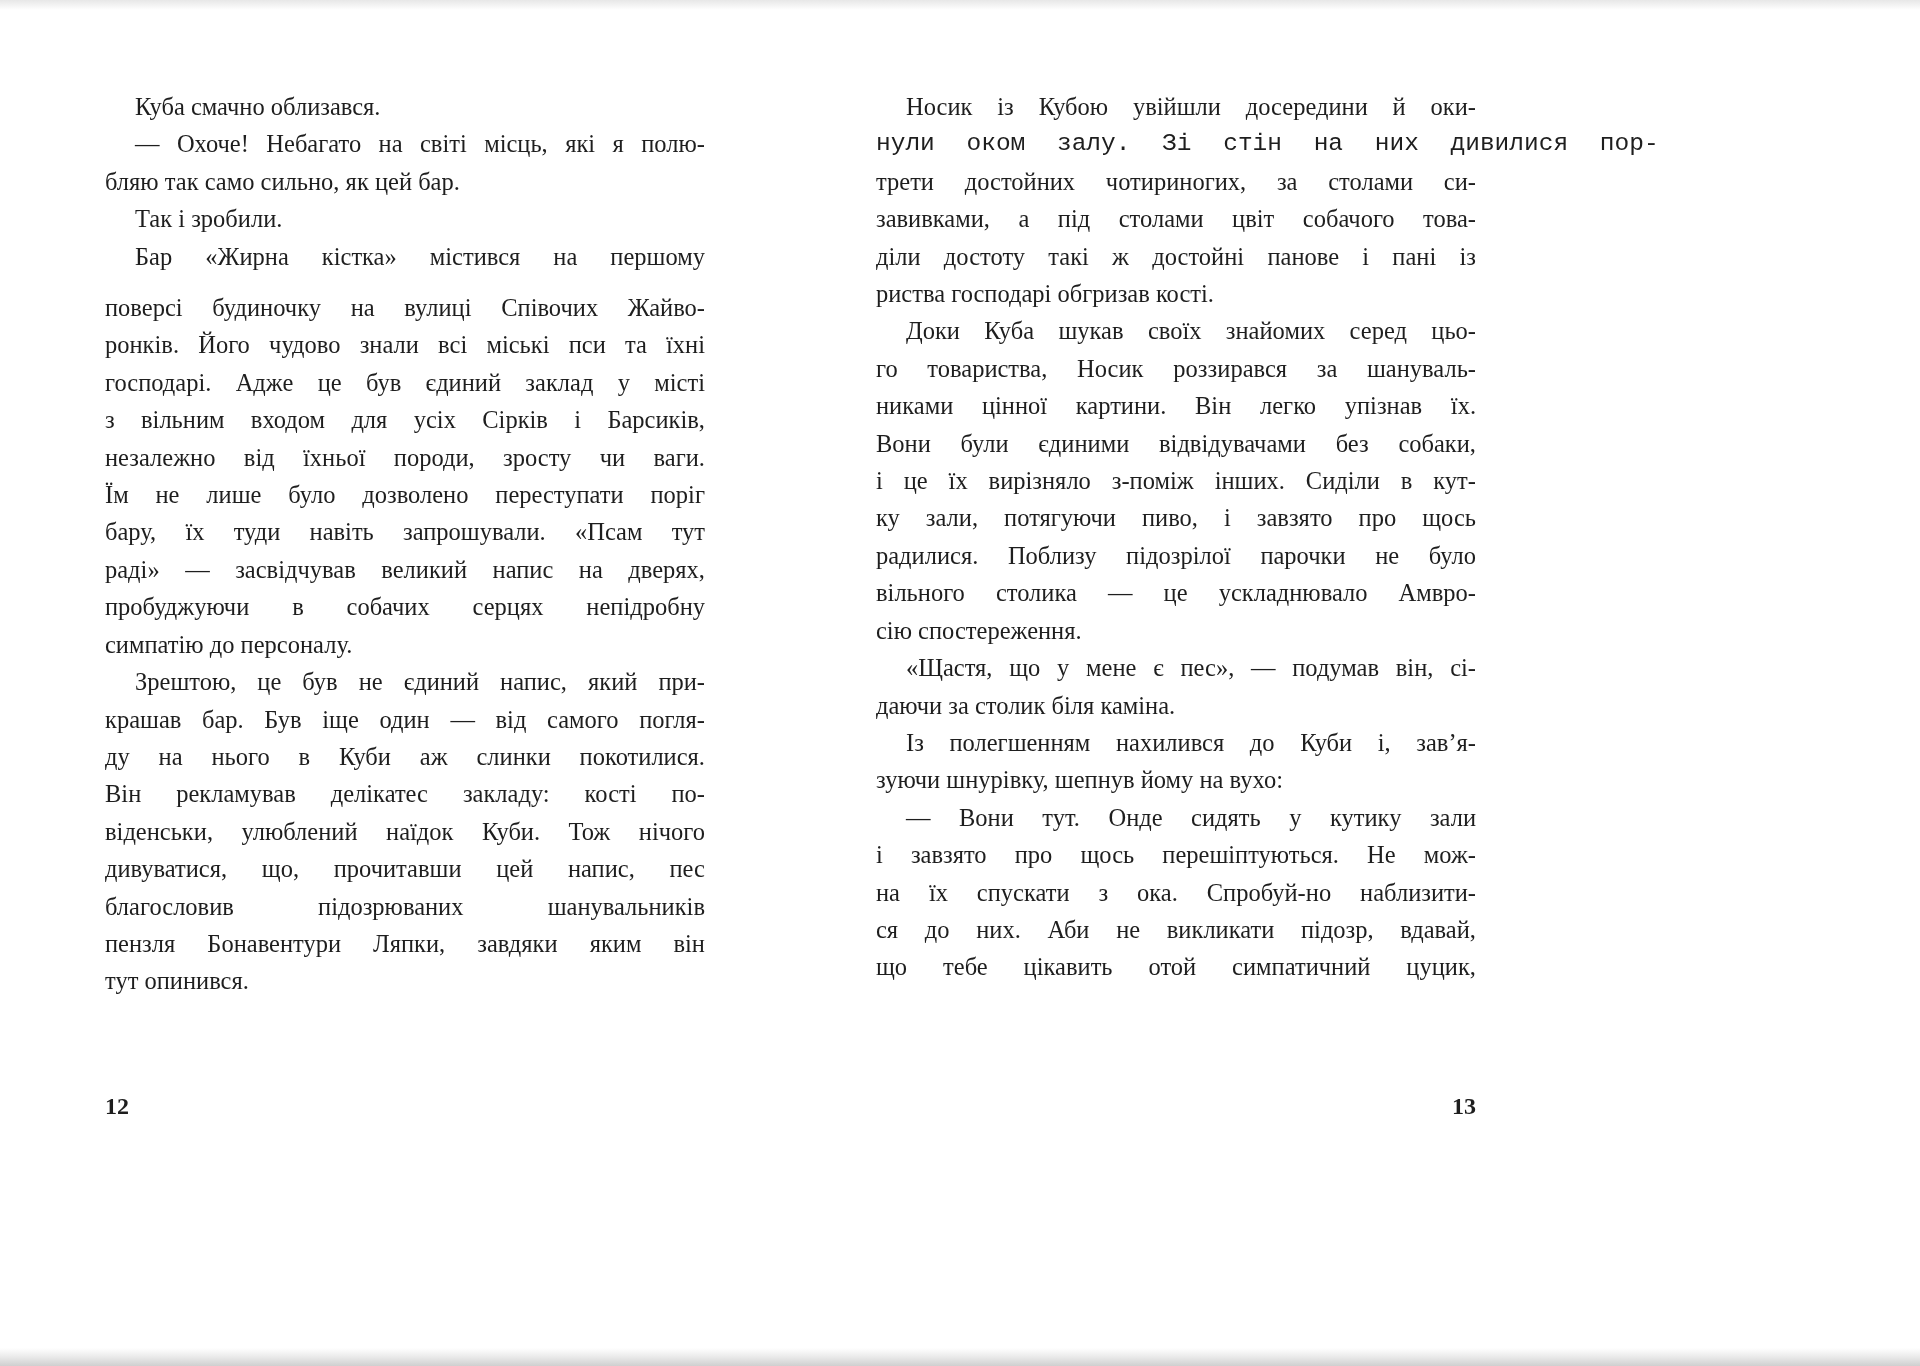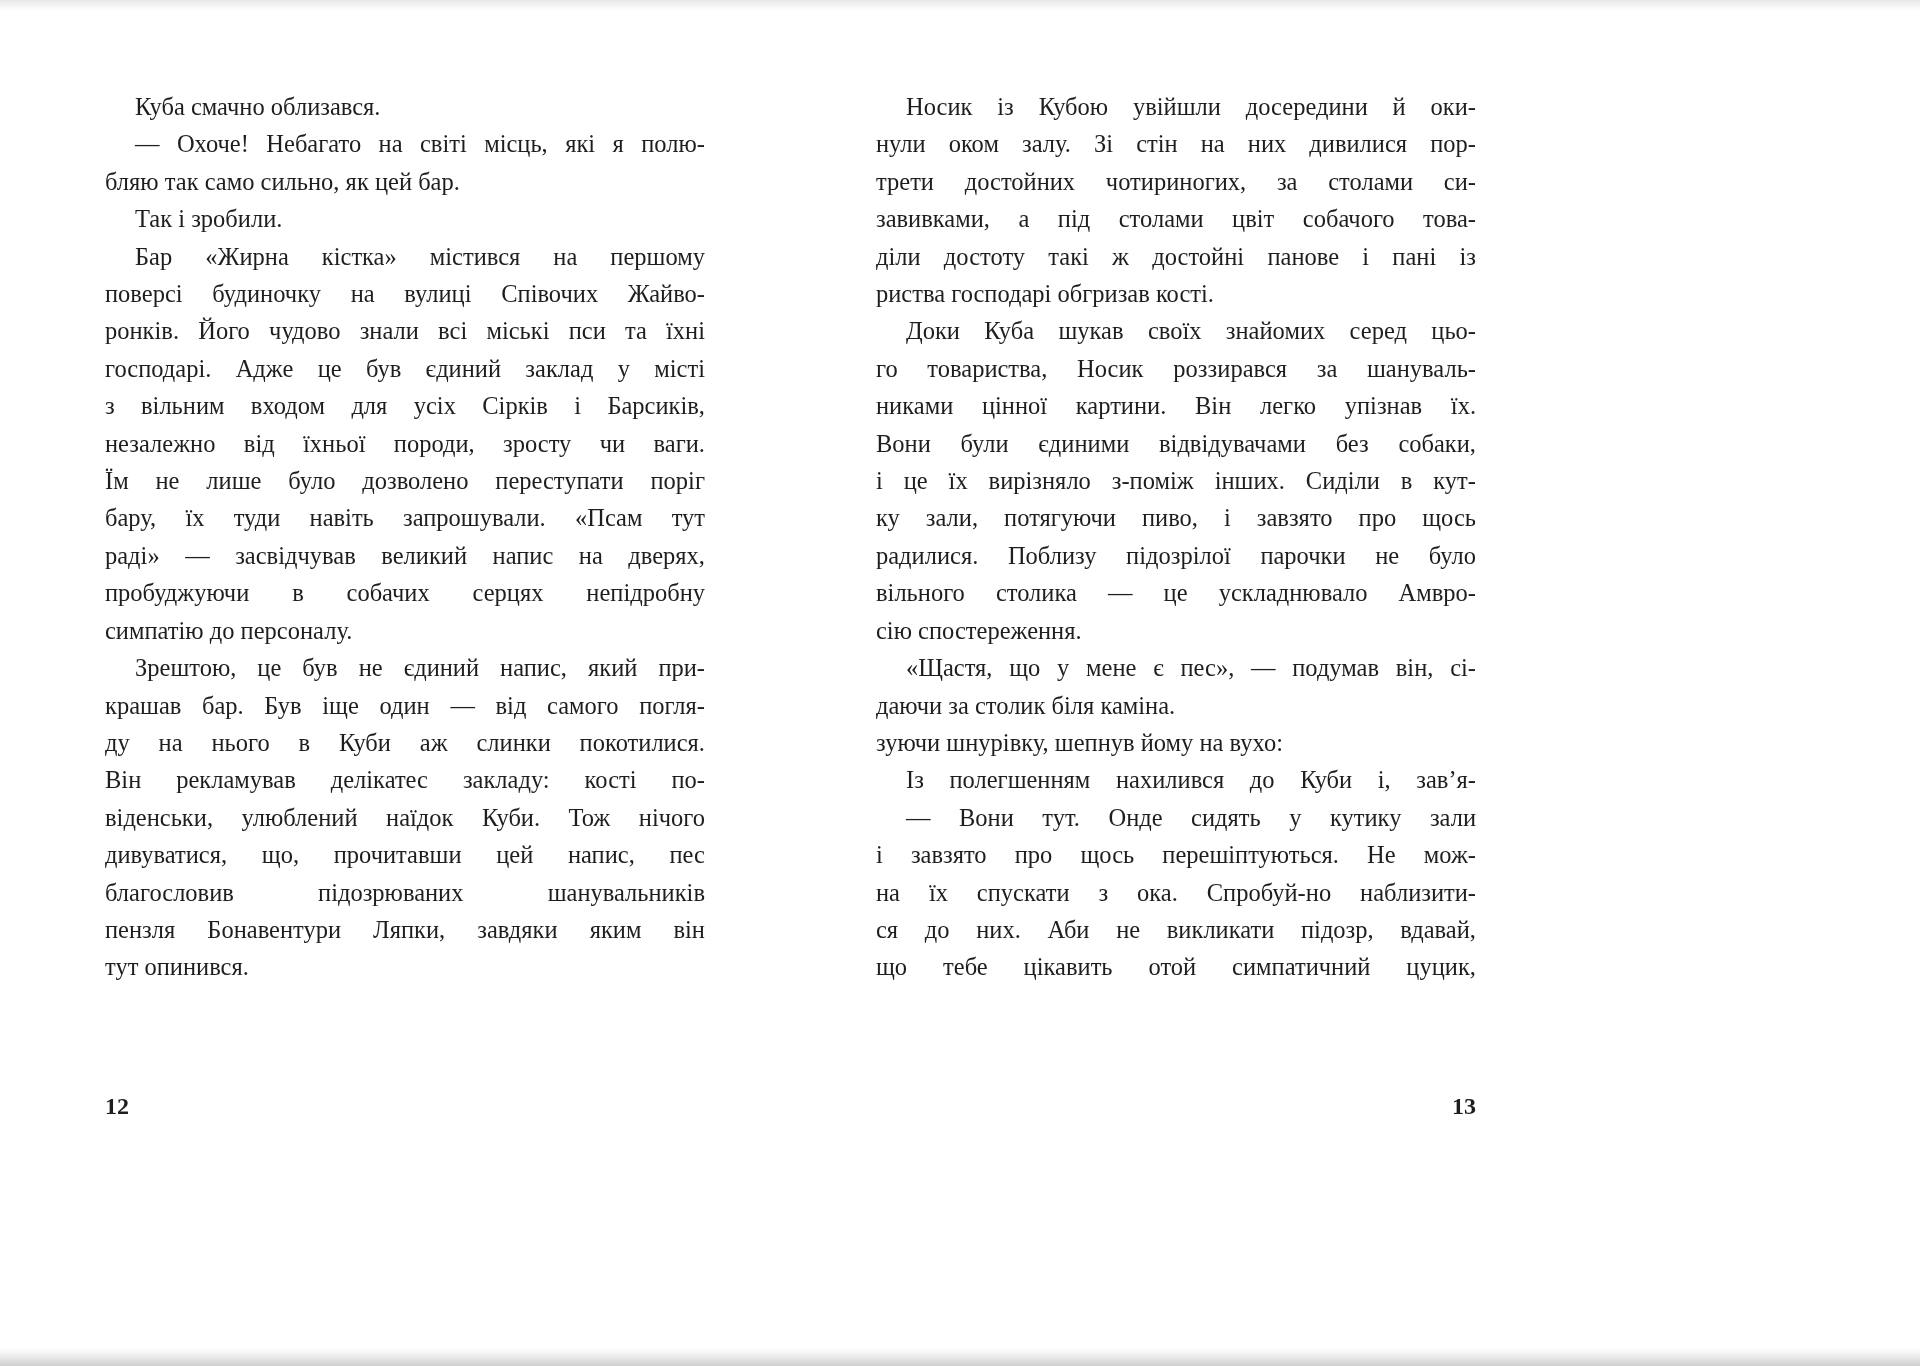--- a/index.html
+++ b/index.html
@@ -56,21 +56,21 @@
 
 <div class="spread">
   <div class="scan-edge top"></div>
 
   <section class="page-text left">
       <div class="line first last"><span>Куба смачно облизався.</span></div>
       <div class="line first" style="word-spacing: 11.29px;"><span>— Охоче! Небагато на світі місць, які я полю-</span></div>
       <div class="line last"><span>бляю так само сильно, як цей бар.</span></div>
       <div class="line first last"><span>Так і зробили.</span></div>
       <div class="line first" style="word-spacing: 26.9px;"><span>Бар «Жирна кістка» містився на першому</span></div>
-      <div class="line" style="word-spacing: 23.57px;"><span>поверсі будиночку на вулиці Співочих Жайво-</span></div>
+      <div class="line" style="word-spacing: 23.57px; margin-top: 14px;"><span>поверсі будиночку на вулиці Співочих Жайво-</span></div>
       <div class="line" style="word-spacing: 13.08px;"><span>ронків. Його чудово знали всі міські пси та їхні</span></div>
       <div class="line" style="word-spacing: 18.2px;"><span>господарі. Адже це був єдиний заклад у місті</span></div>
       <div class="line" style="word-spacing: 20.22px;"><span>з вільним входом для усіх Сірків і Барсиків,</span></div>
       <div class="line" style="word-spacing: 22.26px;"><span>незалежно від їхньої породи, зросту чи ваги.</span></div>
       <div class="line" style="word-spacing: 20.71px;"><span>Їм не лише було дозволено переступати поріг</span></div>
       <div class="line" style="word-spacing: 23.08px;"><span>бару, їх туди навіть запрошували. «Псам тут</span></div>
       <div class="line" style="word-spacing: 19.4px;"><span>раді» — засвідчував великий напис на дверях,</span></div>
       <div class="line" style="word-spacing: 36.71px;"><span>пробуджуючи в собачих серцях непідробну</span></div>
       <div class="line last"><span>симпатію до персоналу.</span></div>
       <div class="line first" style="word-spacing: 14.88px;"><span>Зрештою, це був не єдиний напис, який при-</span></div>
@@ -79,38 +79,38 @@
       <div class="line" style="word-spacing: 28.83px;"><span>Він рекламував делікатес закладу: кості по-</span></div>
       <div class="line" style="word-spacing: 22.39px;"><span>віденськи, улюблений наїдок Куби. Тож нічого</span></div>
       <div class="line" style="word-spacing: 28.54px;"><span>дивуватися, що, прочитавши цей напис, пес</span></div>
       <div class="line" style="word-spacing: 78.05px;"><span>благословив підозрюваних шанувальників</span></div>
       <div class="line" style="word-spacing: 25.94px;"><span>пензля Бонавентури Ляпки, завдяки яким він</span></div>
       <div class="line last"><span>тут опинився.</span></div>
     </section>
 
   <section class="page-text right">
       <div class="line first" style="word-spacing: 18.74px;"><span>Носик із Кубою увійшли досередини й оки-</span></div>
-      <div class="line" style="word-spacing: 16.96px;"><span>нули оком залу. Зі стін на них дивилися пор-</span></div>
+      <div class="line" style="word-spacing: 16.96px; font-family: Liberation Mono, monospace;"><span>нули оком залу. Зі стін на них дивилися пор-</span></div>
       <div class="line" style="word-spacing: 24.62px;"><span>трети достойних чотириногих, за столами си-</span></div>
       <div class="line" style="word-spacing: 22.38px;"><span>завивками, а під столами цвіт собачого това-</span></div>
       <div class="line" style="word-spacing: 17.13px;"><span>діли достоту такі ж достойні панове і пані із</span></div>
       <div class="line last"><span>риства господарі обгризав кості.</span></div>
       <div class="line first" style="word-spacing: 18.23px;"><span>Доки Куба шукав своїх знайомих серед цьо-</span></div>
       <div class="line" style="word-spacing: 23.56px;"><span>го товариства, Носик роззирався за шануваль-</span></div>
       <div class="line" style="word-spacing: 22.57px;"><span>никами цінної картини. Він легко упізнав їх.</span></div>
       <div class="line" style="word-spacing: 23.62px;"><span>Вони були єдиними відвідувачами без собаки,</span></div>
       <div class="line" style="word-spacing: 14.79px;"><span>і це їх вирізняло з-поміж інших. Сиділи в кут-</span></div>
       <div class="line" style="word-spacing: 19.91px;"><span>ку зали, потягуючи пиво, і завзято про щось</span></div>
       <div class="line" style="word-spacing: 23.5px;"><span>радилися. Поблизу підозрілої парочки не було</span></div>
       <div class="line" style="word-spacing: 24.98px;"><span>вільного столика — це ускладнювало Амвро-</span></div>
       <div class="line last"><span>сію спостереження.</span></div>
       <div class="line first" style="word-spacing: 10.61px;"><span>«Щастя, що у мене є пес», — подумав він, сі-</span></div>
       <div class="line last"><span>даючи за столик біля каміна.</span></div>
+      <div class="line first" style="word-spacing: 19.48px;"><span>Із полегшенням нахилився до Куби і, зав’я-</span></div>
       <div class="line last"><span>зуючи шнурівку, шепнув йому на вухо:</span></div>
-      <div class="line first" style="word-spacing: 19.48px;"><span>Із полегшенням нахилився до Куби і, зав’я-</span></div>
       <div class="line first" style="word-spacing: 22.38px;"><span>— Вони тут. Онде сидять у кутику зали</span></div>
       <div class="line" style="word-spacing: 21.98px;"><span>і завзято про щось перешіптуються. Не мож-</span></div>
       <div class="line" style="word-spacing: 22.79px;"><span>на їх спускати з ока. Спробуй-но наблизити-</span></div>
       <div class="line" style="word-spacing: 20.54px;"><span>ся до них. Аби не викликати підозр, вдавай,</span></div>
       <div class="line" style="word-spacing: 29.83px;"><span>що тебе цікавить отой симпатичний цуцик,</span></div>
     </section>
 
   <div class="pagenum left">12</div>
 
   <div class="pagenum right">13</div>

